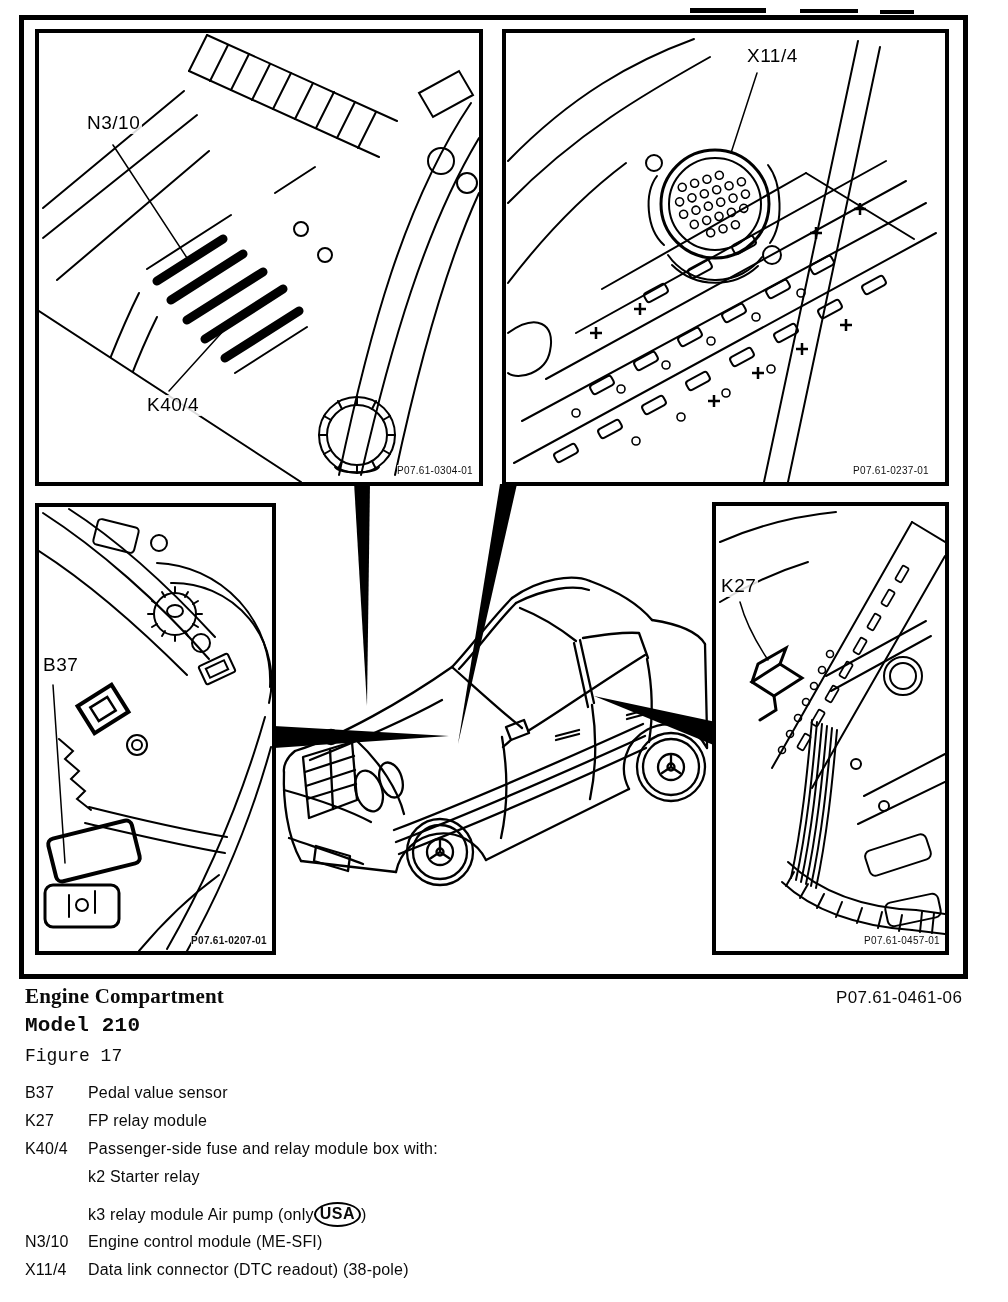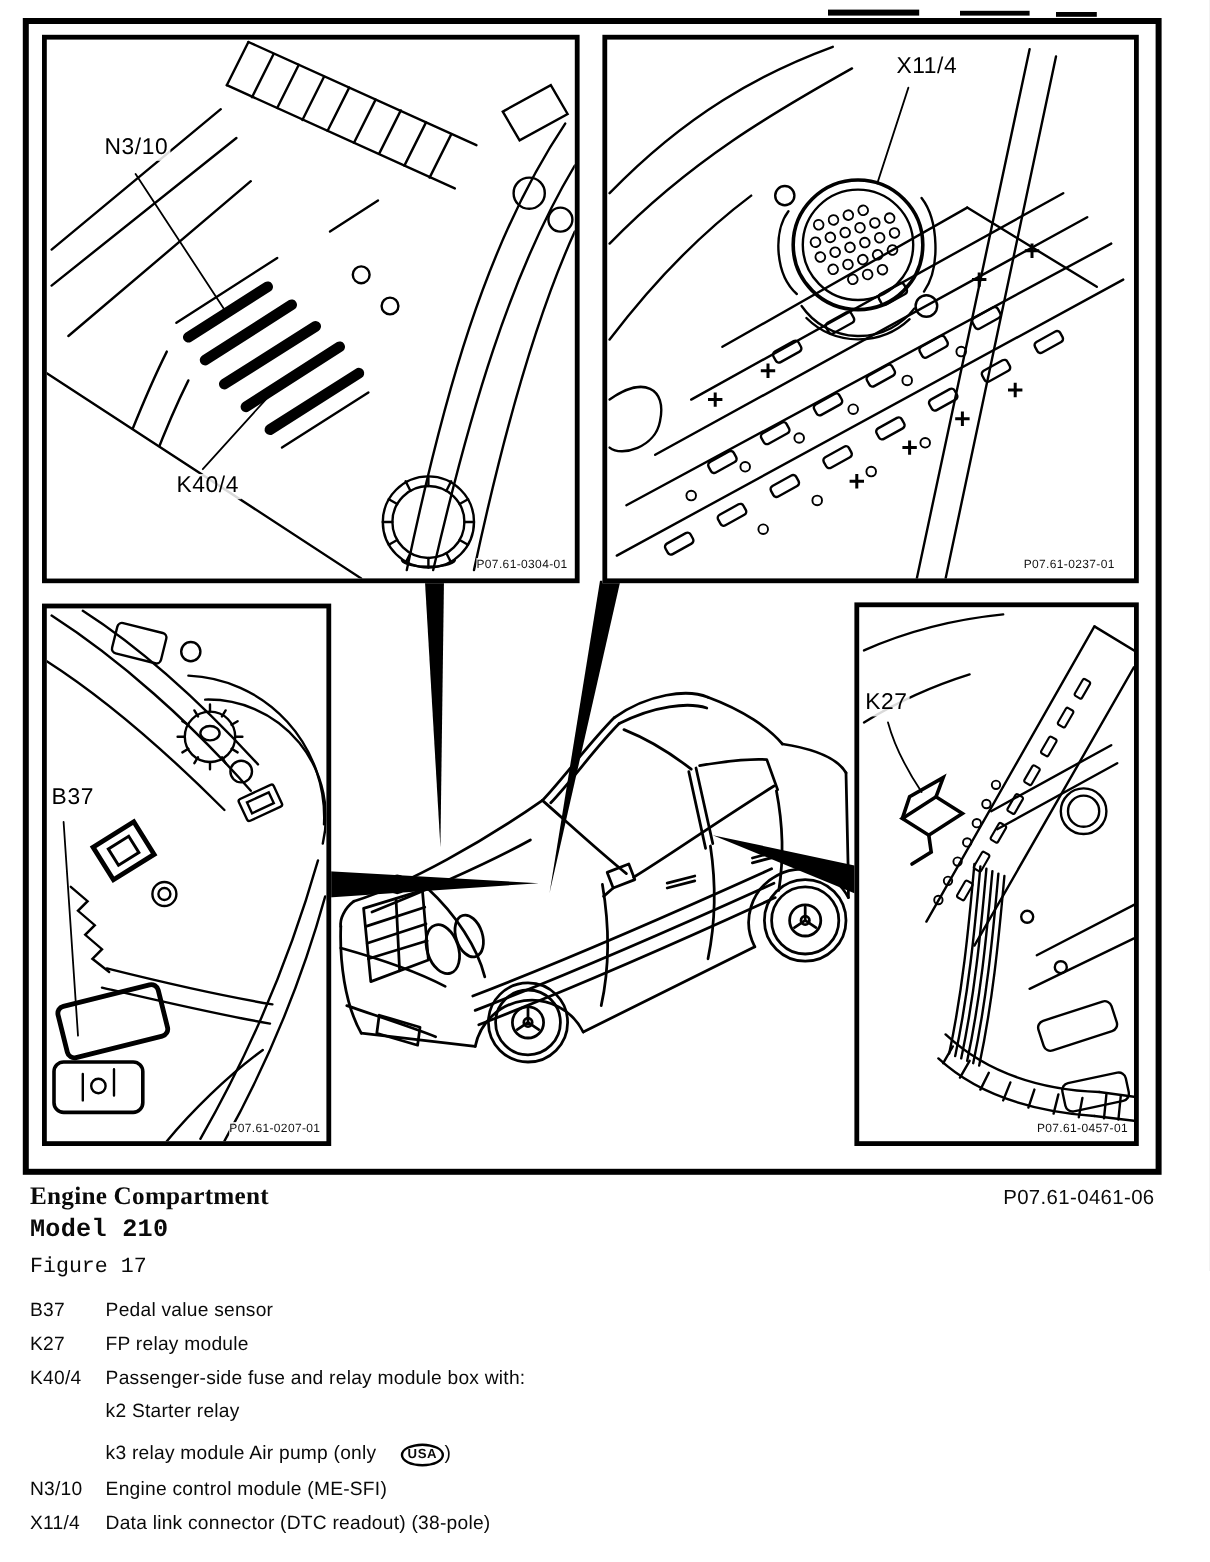--- a/index.html
+++ b/index.html
@@ -15,22 +15,22 @@
         background:rgba(255,255,255,.85);white-space:nowrap;}
   #center-art{position:absolute;left:0;top:0;z-index:1;pointer-events:none;}
   .dash{position:absolute;background:#000;z-index:0;}
   .title-line{position:absolute;left:25px;font-weight:bold;font-size:21px;letter-spacing:.2px;}
   .figure-line{position:absolute;left:25px;font-size:18px;}
   .doc-code{position:absolute;left:836px;top:988px;font-size:17px;letter-spacing:.3px;text-align:right;}
   .legend-row{position:absolute;font-size:16px;letter-spacing:.2px;white-space:nowrap;}
   .legend-key{position:absolute;left:25px;width:58px;display:inline-block;}
   .legend-desc{position:absolute;left:88px;display:inline-block;}
   .usa-badge{display:inline-block;border:2px solid #000;border-radius:50%;
-        padding:1px 4px 2px 4px;font-size:11px;font-weight:bold;letter-spacing:.5px;
-        transform:translateY(-1px);margin-left:20px;text-align:center;}
+        padding:1px 4px 2px 4px;font-size:16px;font-weight:bold;letter-spacing:.5px;
+        transform:translateY(-1px);margin-left:0;text-align:center;}
 </style>
 </head>
 <body>
 
 <div class="page">
 
   <div class="dash" style="left:690px;top:8px;width:76px;height:5px;"></div>
   <div class="dash" style="left:800px;top:9px;width:58px;height:4px;"></div>
   <div class="dash" style="left:880px;top:10px;width:34px;height:4px;"></div>
 
@@ -291,21 +291,21 @@
         <rect x="6" y="378" width="74" height="42" rx="8" stroke-width="3"></rect>
         <path d="M30,388 l0,22 M56,384 l0,22"></path>
         <circle cx="43" cy="398" r="6"></circle>
         <path d="M226,210 C206,280 175,360 128,442"></path>
         <path d="M232,240 C214,305 188,372 148,444"></path>
         <path d="M100,444 C120,420 150,390 180,368"></path>
         <path d="M14,178 C18,240 22,300 26,356" stroke-width="1.5"></path>
       </g>
     </svg>
     <span class="panel-label" style="left:2px;top:148px;">B37</span>
-    <span class="ref-code" style="right:5px;bottom:5px;">P07.61-0207-01</span>
+    <span class="ref-code" style="right:5px;bottom:5px;font-weight:bold;">P07.61-0207-01</span>
   </div>
 
   <div class="panel" style="left:712px;top:502px;width:237px;height:453px;">
     <svg class="art" viewBox="0 0 229 445">
       <defs>
         <circle id="p2" r="3.5" fill="none" stroke="#000" stroke-width="1.6"></circle>
         <rect id="f2" x="-8" y="-3.5" width="16" height="7" rx="1.5" fill="none" stroke="#000" stroke-width="1.8"></rect>
       </defs>
       <g stroke="#000" stroke-width="2" fill="none" stroke-linecap="round">
         <path d="M4,36 C40,20 80,10 120,6"></path>

